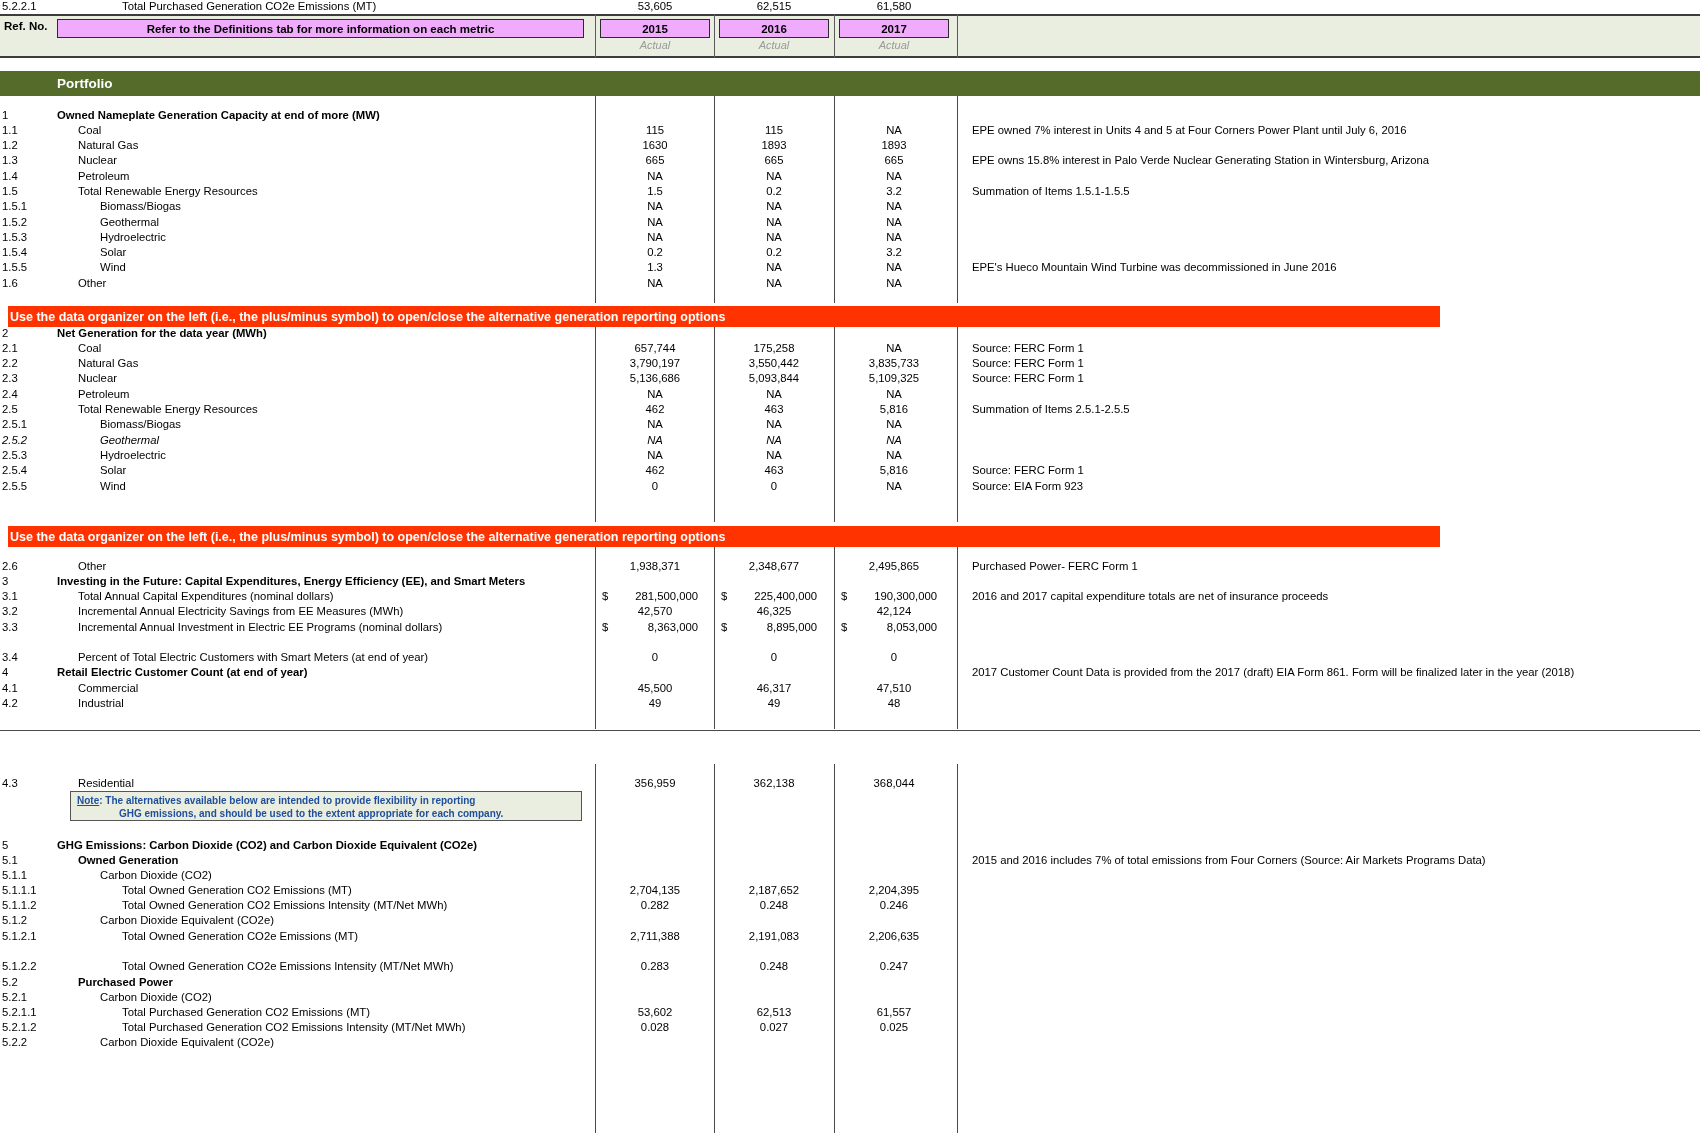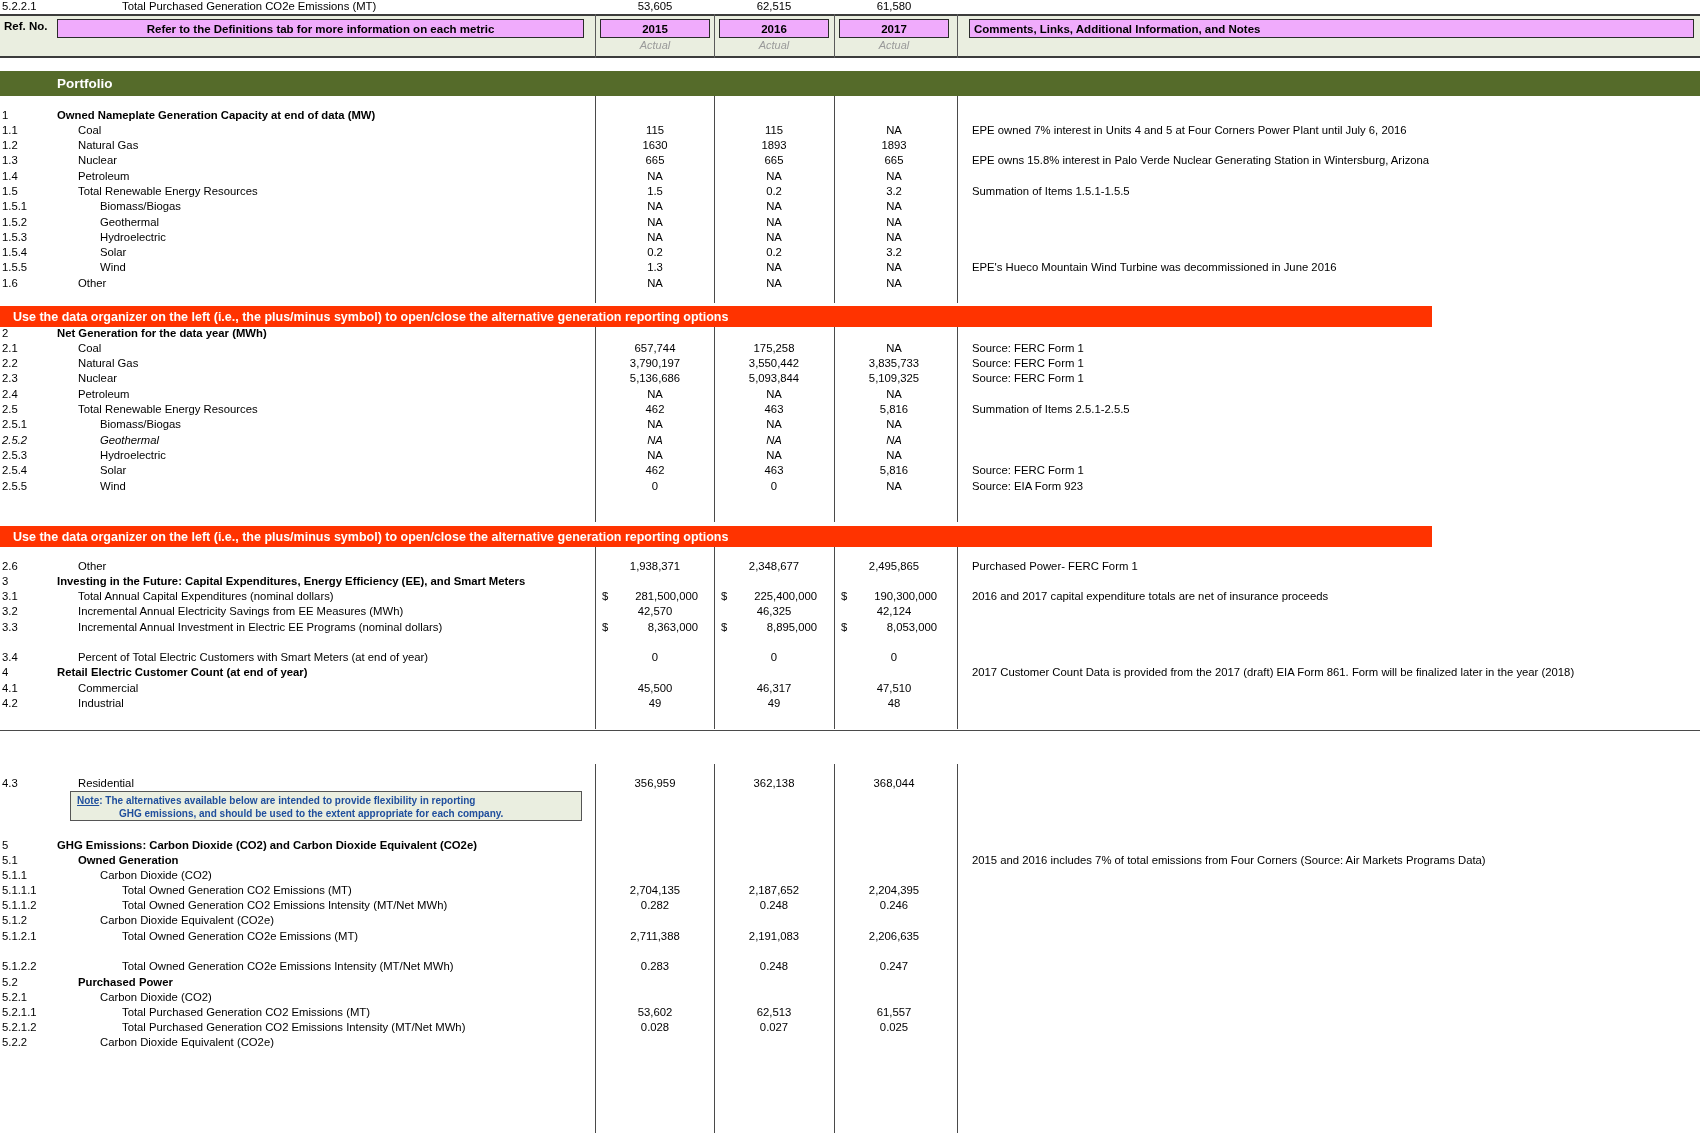--- a/index.html
+++ b/index.html
@@ -81,28 +81,28 @@
     background: #556b2a;
     color: #ffffff;
     font-size: 13.5px;
     font-weight: bold;
     display: flex;
     align-items: center;
     padding-left: 57px;
   }
   .alert-bar {
     position: absolute;
-    left: 0; width: 1432px; height: 21px;
+    left: 8px; width: 1432px; height: 21px;
     background: #ff3300;
     color: #ffffff;
     font-size: 12.5px;
     font-weight: bold;
     display: flex;
     align-items: center;
-    padding-left: 13px;
+    padding-left: 2px;
   }
 
   
   .row {
     position: absolute;
     left: 0; width: 1700px; height: 14px;
     font-size: 11.3px;
     color: #000;
   }
   .ref {
@@ -179,21 +179,20 @@
 
   <div class="hdr-greenbox hdr-y1">2015</div>
   <div class="hdr-actual act1">Actual</div>
 
   <div class="hdr-greenbox hdr-y2">2016</div>
   <div class="hdr-actual act2">Actual</div>
 
   <div class="hdr-greenbox hdr-y3">2017</div>
   <div class="hdr-actual act3">Actual</div>
 
-  <div class="hdr-greenbox hdr-notes left-align">Comments, Links, Additional Information, and Notes</div>
 
   <div class="hdr-sep" style="left:595px;"></div>
   <div class="hdr-sep" style="left:714px;"></div>
   <div class="hdr-sep" style="left:834px;"></div>
   <div class="hdr-sep" style="left:957px;"></div>
 
   <div class="colrule" style="left:595px; top:96px;  height:207px;"></div>
   <div class="colrule" style="left:714px; top:96px;  height:207px;"></div>
   <div class="colrule" style="left:834px; top:96px;  height:207px;"></div>
   <div class="colrule" style="left:957px; top:96px;  height:207px;"></div>
@@ -223,21 +222,21 @@
   <div class="alert-bar" style="top:526px;">Use the data organizer on the left (i.e., the plus/minus symbol) to open/close the alternative generation reporting options</div>
 
   <div class="note-box">
     <div class="ln1"><u>Note</u><span>:  The alternatives available below are intended to provide flexibility in reporting</span></div>
     <div class="ln2">GHG emissions, and should be used to the extent appropriate for each company.</div>
   </div>
 
   <div id="rows-layer">
       <div class="row" style="top: 109px;">
         <div class="ref">1</div>
-        <div class="label lvl0">Owned Nameplate Generation Capacity at end of data (MW)</div>
+        <div class="label lvl0">Owned Nameplate Generation Capacity at end of more (MW)</div>
       </div>
       <div class="row" style="top: 124px;">
         <div class="ref">1.1</div>
         <div class="label lvl1">Coal</div>
         <div class="val v1">115</div>
         <div class="val v2">115</div>
         <div class="val v3">NA</div>
         <div class="note">EPE owned 7% interest in Units 4 and 5 at Four Corners Power Plant until  July 6, 2016</div>
       </div>
       <div class="row" style="top: 139px;">

